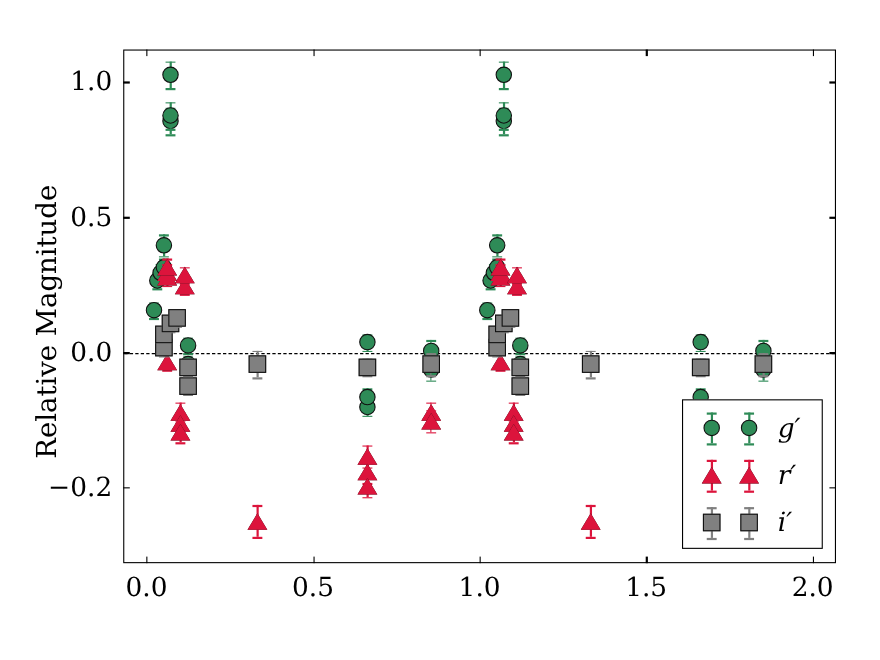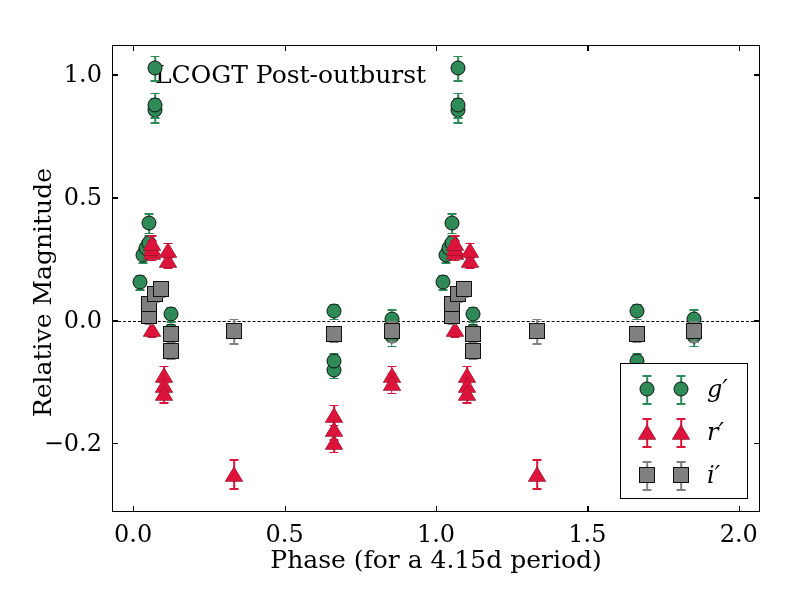--- a/index.html
+++ b/index.html
@@ -107,24 +107,22 @@
     font-family:"DejaVu Serif","Liberation Serif",serif;
     white-space:nowrap;
   }
 </style>
 </head>
 <body>
 
 <div id="figure">
 
   <div id="ylabel">Relative Magnitude</div>
-  <div id="xlabel">Phase (for a 4.15d period)</div>
 
   <div id="plot-area">
-    <div id="plot-title">LCOGT Post-outburst</div>
     <div id="data-layer">
         <div class="zeroline" style="top: 275.284px;"></div>
         <div class="pt" style="left: 27.2523px; top: 235.958px; width: 18px; height: 18px;">
           <div class="errbar" style="background: rgb(46, 139, 87); top: 1.62632px; height: 14.7474px;"></div>
           <div class="errcap" style="background: rgb(46, 139, 87); top: 1.62632px;"></div>
           <div class="errcap" style="background: rgb(46, 139, 87); top: 16.3737px;"></div>
           <div class="marker m-circle" style="background: rgb(46, 139, 87);"></div>
         </div>
         <div class="pt" style="left: 30.2804px; top: 208.921px; width: 18px; height: 18px;">
           <div class="errbar" style="background: rgb(46, 139, 87); top: 1.62632px; height: 14.7474px;"></div>

